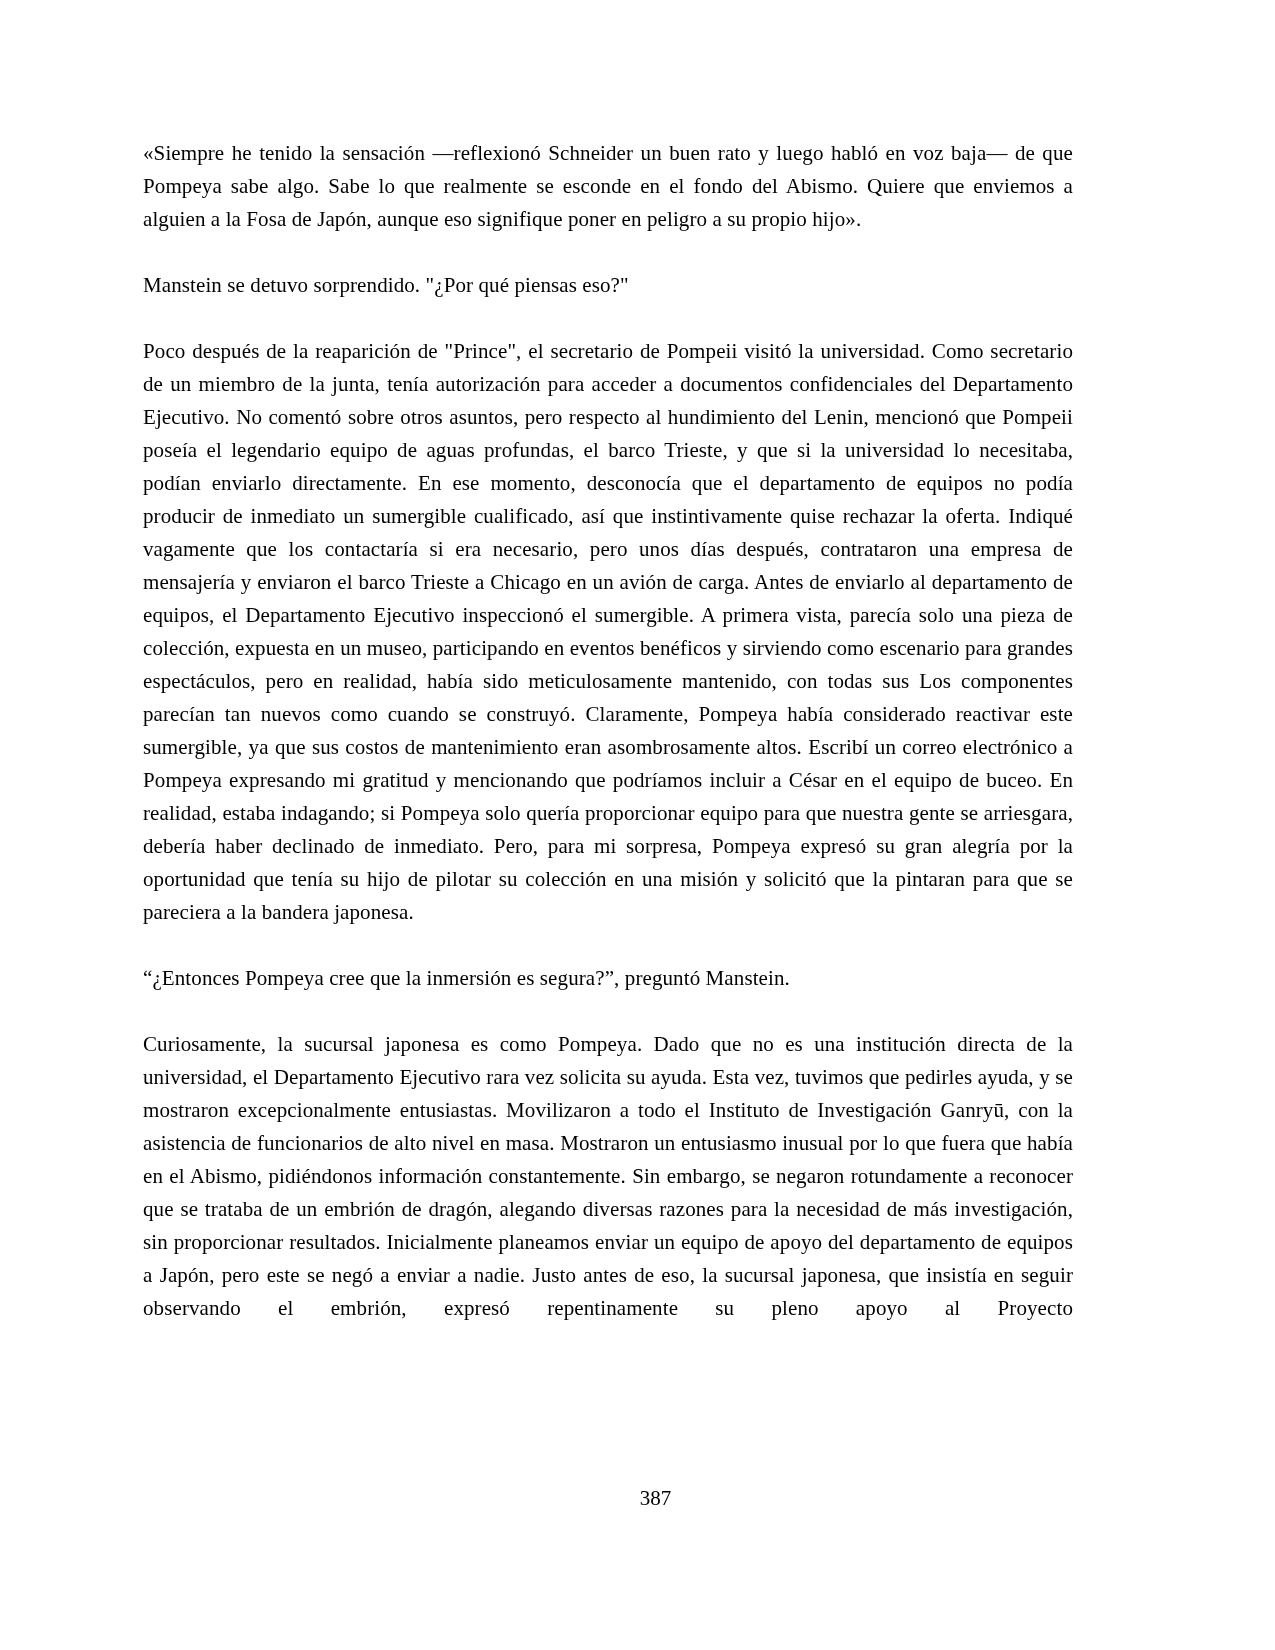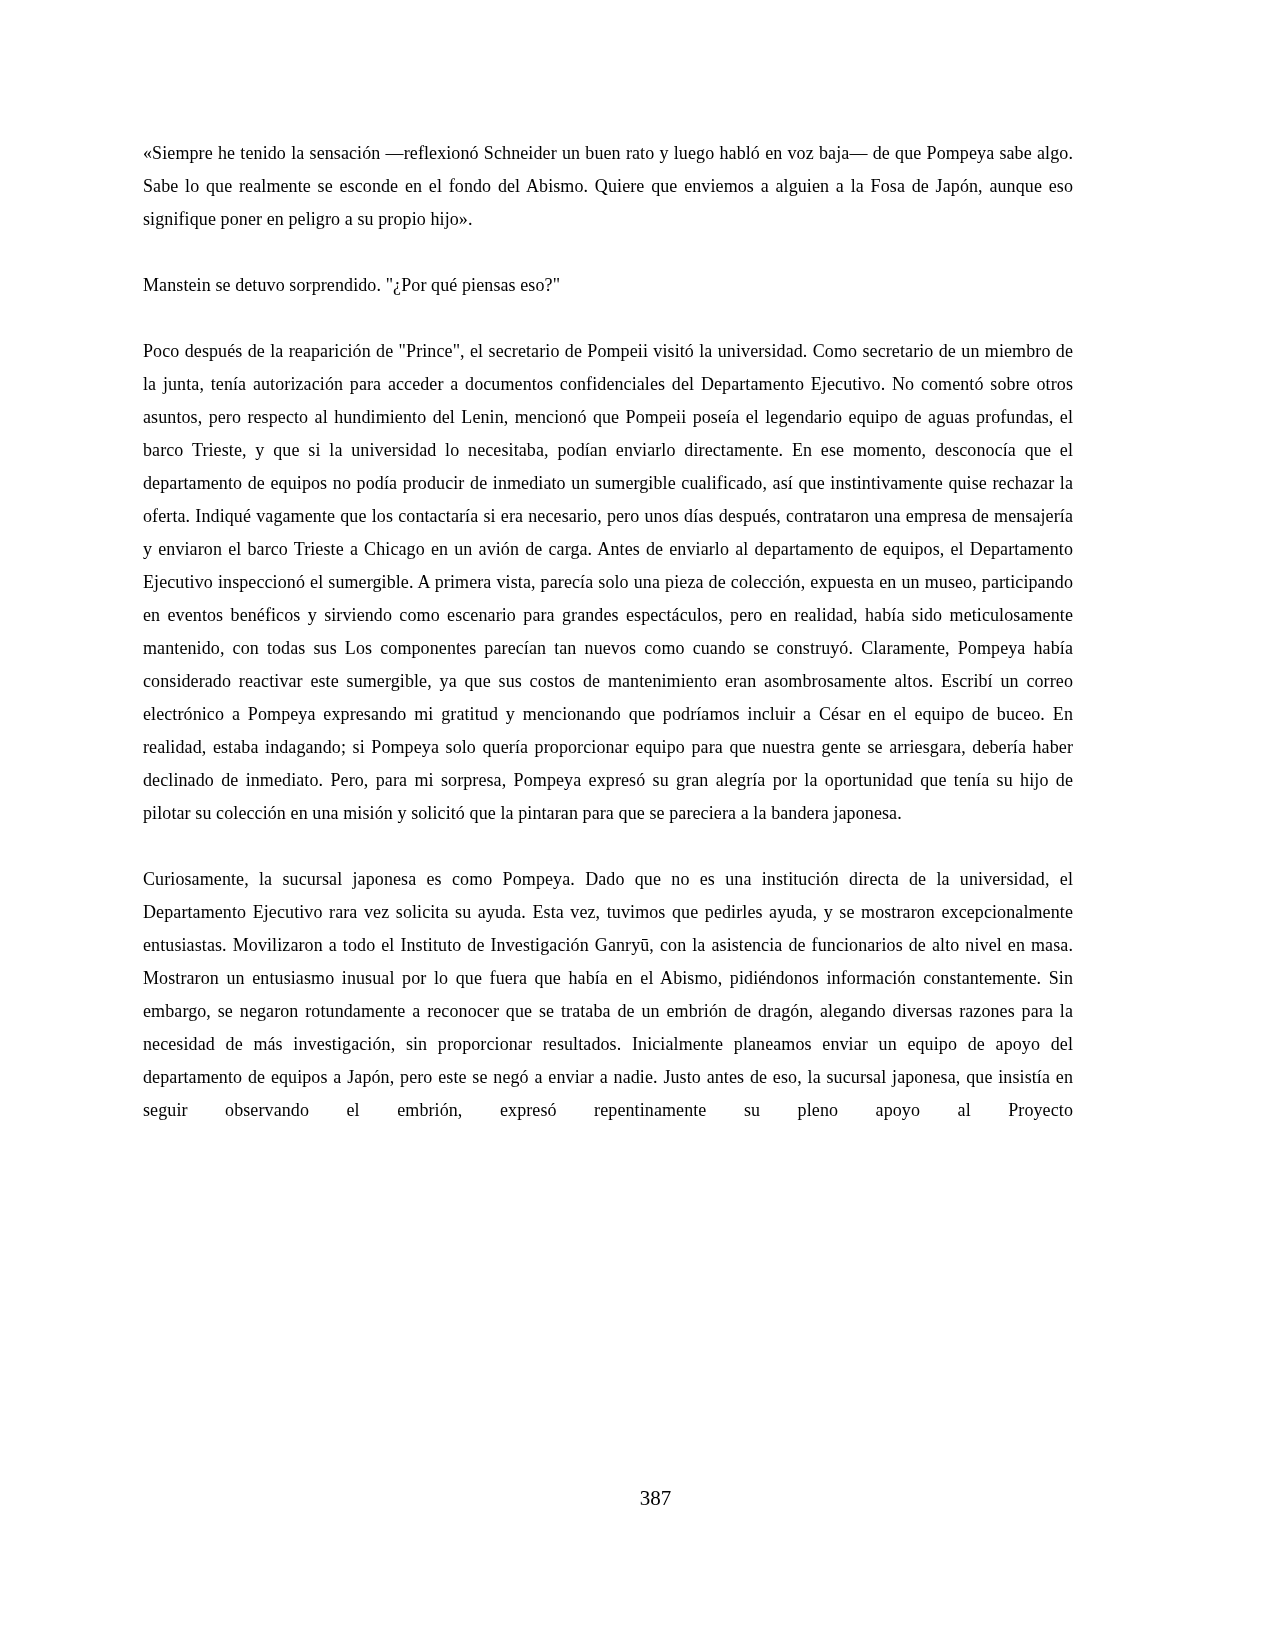--- a/index.html
+++ b/index.html
@@ -16,21 +16,21 @@
     overflow: hidden;
   }
   .page-content {
     position: absolute;
     left: 143px;
     top: 137px;
     width: 930px;
   }
   .para {
     margin: 0 0 33px 0;
-    font-size: 18px;
+    font-size: 21px;
     line-height: 33px;
     text-align: justify;
     letter-spacing: 0.1px;
   }
   .para.continues {
     text-align-last: justify;
     font-family: Liberation Serif, serif;
   }
   .page-number {
     position: absolute;
@@ -43,16 +43,17 @@
     margin-left: 36px;
   }
 </style>
 </head>
 <body>
 
 <main class="page-content">
   <p class="para">«Siempre he tenido la sensación —reflexionó Schneider un buen rato y luego habló en voz baja— de que Pompeya sabe algo. Sabe lo que realmente se esconde en el fondo del Abismo. Quiere que enviemos a alguien a la Fosa de Japón, aunque eso signifique poner en peligro a su propio hijo».</p>
   <p class="para">Manstein se detuvo sorprendido. "¿Por qué piensas eso?"</p>
   <p class="para">Poco después de la reaparición de "Prince", el secretario de Pompeii visitó la universidad. Como secretario de un miembro de la junta, tenía autorización para acceder a documentos confidenciales del Departamento Ejecutivo. No comentó sobre otros asuntos, pero respecto al hundimiento del Lenin, mencionó que Pompeii poseía el legendario equipo de aguas profundas, el barco Trieste, y que si la universidad lo necesitaba, podían enviarlo directamente. En ese momento, desconocía que el departamento de equipos no podía producir de inmediato un sumergible cualificado, así que instintivamente quise rechazar la oferta. Indiqué vagamente que los contactaría si era necesario, pero unos días después, contrataron una empresa de mensajería y enviaron el barco Trieste a Chicago en un avión de carga. Antes de enviarlo al departamento de equipos, el Departamento Ejecutivo inspeccionó el sumergible. A primera vista, parecía solo una pieza de colección, expuesta en un museo, participando en eventos benéficos y sirviendo como escenario para grandes espectáculos, pero en realidad, había sido meticulosamente mantenido, con todas sus Los componentes parecían tan nuevos como cuando se construyó. Claramente, Pompeya había considerado reactivar este sumergible, ya que sus costos de mantenimiento eran asombrosamente altos. Escribí un correo electrónico a Pompeya expresando mi gratitud y mencionando que podríamos incluir a César en el equipo de buceo. En realidad, estaba indagando; si Pompeya solo quería proporcionar equipo para que nuestra gente se arriesgara, debería haber declinado de inmediato. Pero, para mi sorpresa, Pompeya expresó su gran alegría por la oportunidad que tenía su hijo de pilotar su colección en una misión y solicitó que la pintaran para que se pareciera a la bandera japonesa.</p>
+  <p class="para">“¿Entonces Pompeya cree que la inmersión es segura?”, preguntó Manstein.</p>
   <p class="para continues">Curiosamente, la sucursal japonesa es como Pompeya. Dado que no es una institución directa de la universidad, el Departamento Ejecutivo rara vez solicita su ayuda. Esta vez, tuvimos que pedirles ayuda, y se mostraron excepcionalmente entusiastas. Movilizaron a todo el Instituto de Investigación Ganryū, con la asistencia de funcionarios de alto nivel en masa. Mostraron un entusiasmo inusual por lo que fuera que había en el Abismo, pidiéndonos información constantemente. Sin embargo, se negaron rotundamente a reconocer que se trataba de un embrión de dragón, alegando diversas razones para la necesidad de más investigación, sin proporcionar resultados. Inicialmente planeamos enviar un equipo de apoyo del departamento de equipos a Japón, pero este se negó a enviar a nadie. Justo antes de eso, la sucursal japonesa, que insistía en seguir observando el embrión, expresó repentinamente su pleno apoyo al Proyecto</p>
 </main>
 
 <div class="page-number">387</div>
 
 </body></html>

